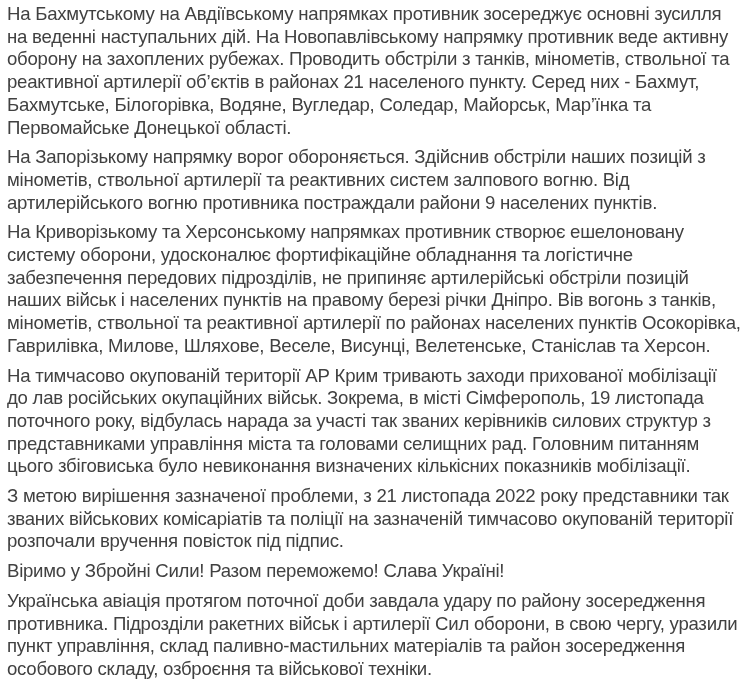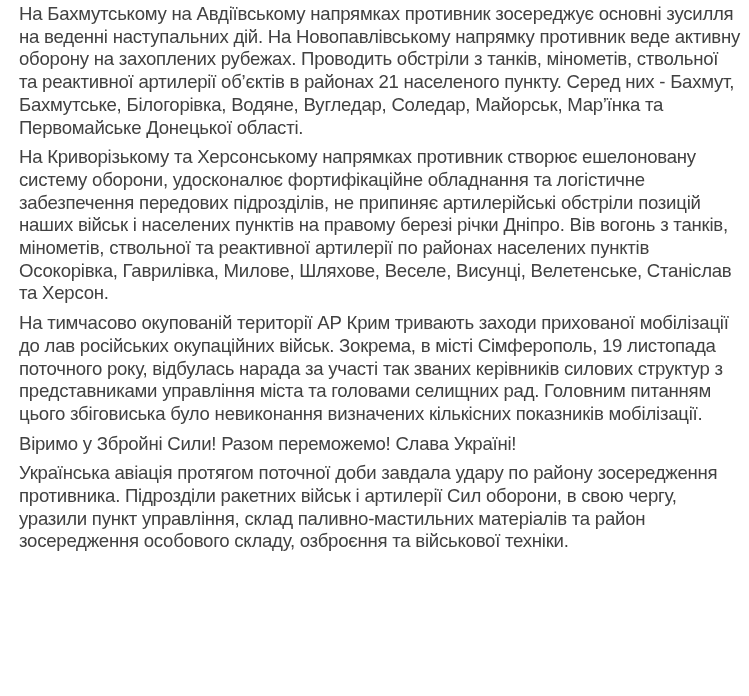--- a/index.html
+++ b/index.html
@@ -8,35 +8,37 @@
   }
   body {
     width: 749px;
     height: 696px;
     background: #ffffff;
     overflow: hidden;
   }
   .report {
     box-sizing: border-box;
     width: 749px;
-    padding: 3px 8px 0 19px;
+    padding: 3px 8px 0 7px;
     font-family: "Liberation Sans", sans-serif;
     font-weight: 300;
     font-size: 18.6px;
     line-height: 22.7px;
     letter-spacing: -0.25px;
     color: #414141;
     text-rendering: optimizeLegibility;
   }
   .report p {
     margin: 0 0 7px 0;
   }
 </style>
 </head>
 <body>
 
 <div class="report">
   <p>На Бахмутському на Авдіївському напрямках противник зосереджує основні зусилля на веденні наступальних дій. На Новопавлівському напрямку противник веде активну оборону на захоплених рубежах. Проводить обстріли з танків, мінометів, ствольної та реактивної артилерії об’єктів в районах 21 населеного пункту. Серед них - Бахмут, Бахмутське, Білогорівка, Водяне, Вугледар, Соледар, Майорськ, Мар’їнка та Первомайське Донецької області.</p>
+  <p>На Запорізькому напрямку ворог обороняється. Здійснив обстріли наших позицій з мінометів, ствольної артилерії та реактивних систем залпового вогню. Від артилерійського вогню противника постраждали райони 9 населених пунктів.</p>
   <p>На Криворізькому та Херсонському напрямках противник створює ешелоновану систему оборони, удосконалює фортифікаційне обладнання та логістичне забезпечення передових підрозділів, не припиняє артилерійські обстріли позицій наших військ і населених пунктів на правому березі річки Дніпро. Вів вогонь з танків, мінометів, ствольної та реактивної артилерії по районах населених пунктів Осокорівка, Гаврилівка, Милове, Шляхове, Веселе, Висунці, Велетенське, Станіслав та Херсон.</p>
   <p>На тимчасово окупованій території АР Крим тривають заходи прихованої мобілізації до лав російських окупаційних військ. Зокрема, в місті Сімферополь, 19 листопада поточного року, відбулась нарада за участі так званих керівників силових структур з представниками управління міста та головами селищних рад. Головним питанням цього збіговиська було невиконання визначених кількісних показників мобілізації.</p>
+  <p>З метою вирішення зазначеної проблеми, з 21 листопада 2022 року представники так званих військових комісаріатів та поліції на зазначеній тимчасово окупованій території розпочали вручення повісток під підпис.</p>
   <p>Віримо у Збройні Сили! Разом переможемо! Слава Україні!</p>
   <p>Українська авіація протягом поточної доби завдала удару по району зосередження противника. Підрозділи ракетних військ і артилерії Сил оборони, в свою чергу, уразили пункт управління, склад паливно-мастильних матеріалів та район зосередження особового складу, озброєння та військової техніки.</p>
 </div>
 
 </body></html>

